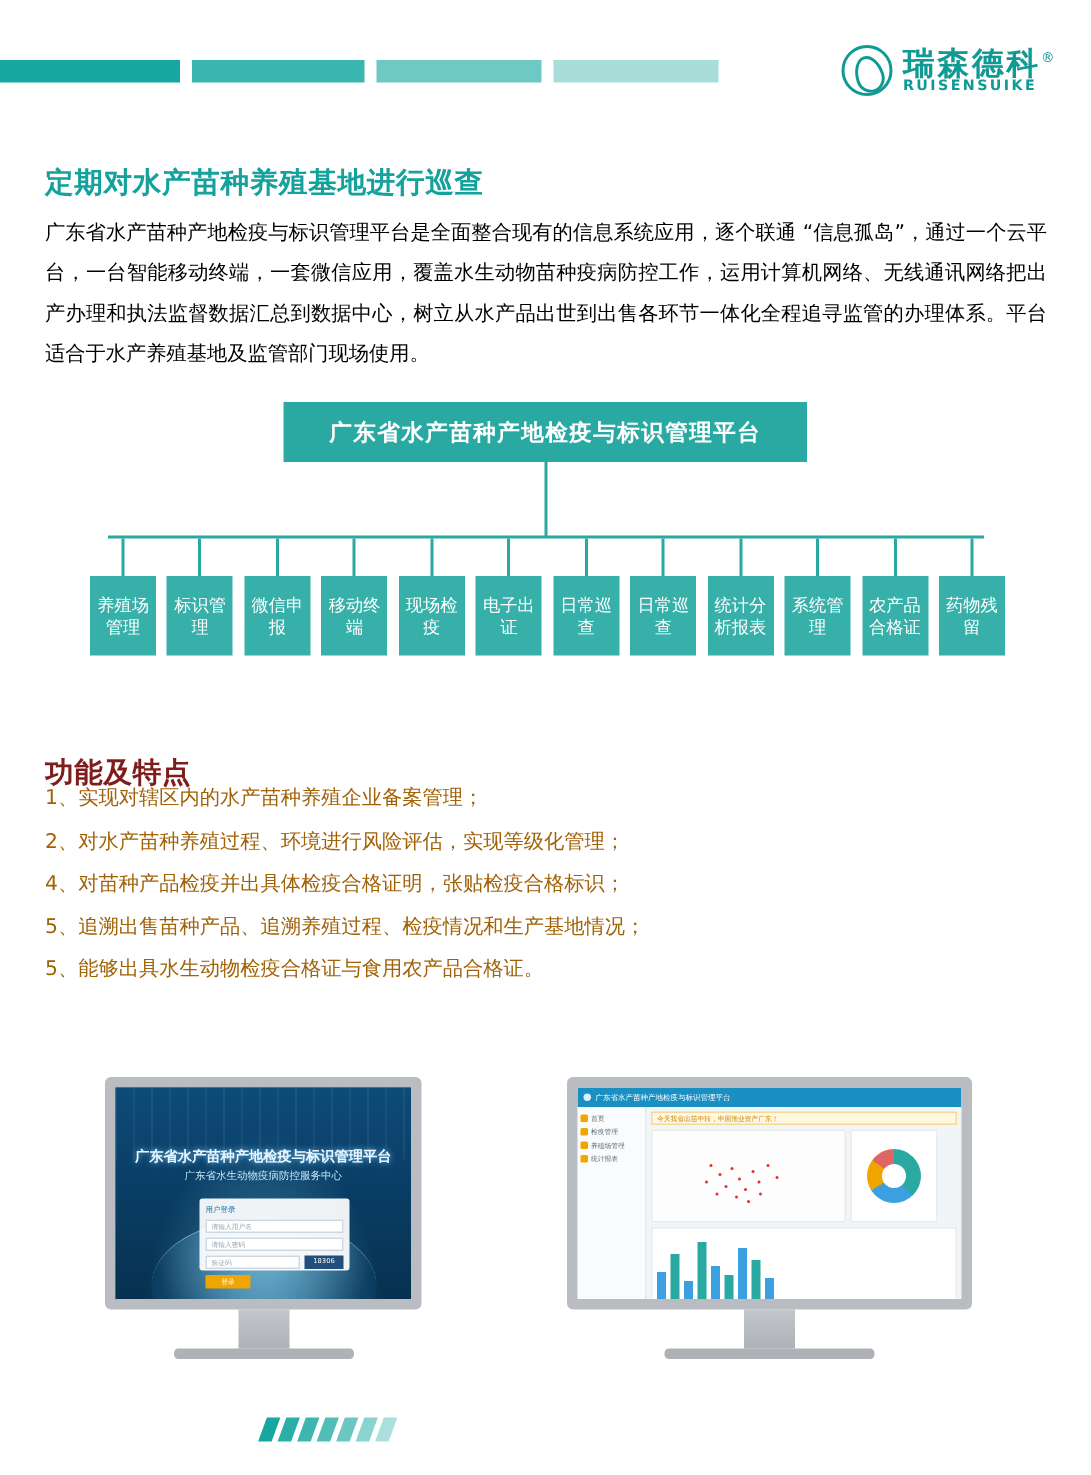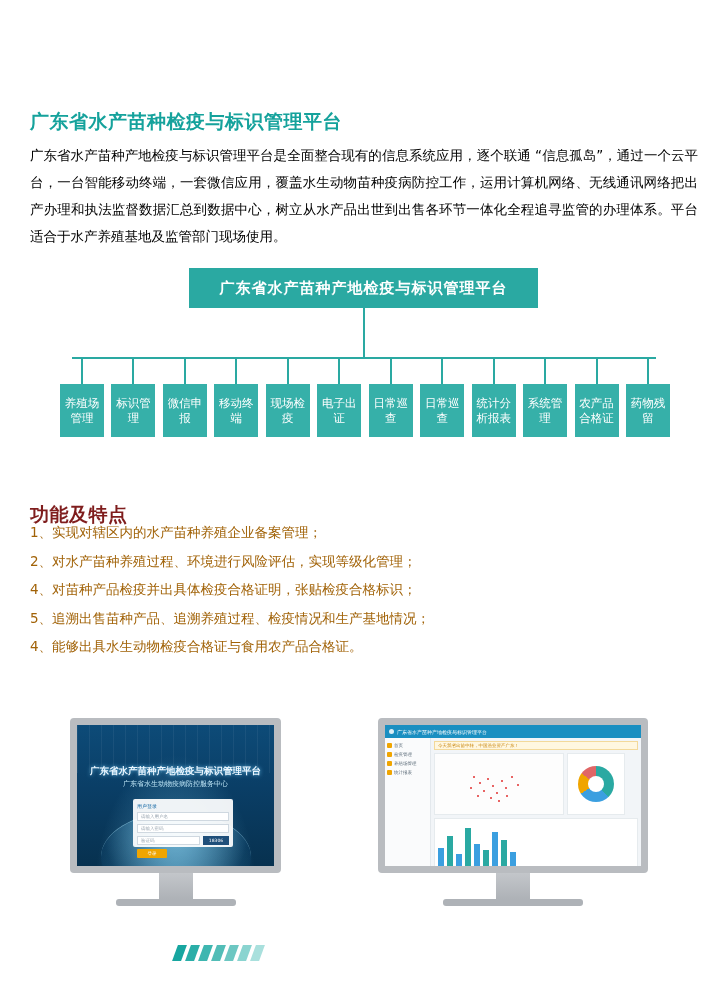--- a/index.html
+++ b/index.html
@@ -386,22 +386,36 @@
   .footer-stripes i:nth-child(4){ background:#52bdb7; }
   .footer-stripes i:nth-child(5){ background:#6cc7c2; }
   .footer-stripes i:nth-child(6){ background:#8ad4d0; }
   .footer-stripes i:nth-child(7){ background:#a9e0dd; }
 </style>
 </head>
 <body>
 
 <div class="page">
 
-
-  <h1 class="title-main">广东省水产苗种检疫与标识管理平台</h1>
+  <div class="header">
+    <span class="bar bar1"></span>
+    <span class="bar bar2"></span>
+    <span class="bar bar3"></span>
+    <span class="bar bar4"></span>
+
+    <div class="logo">
+      <div class="logo-mark"></div>
+      <div class="logo-text">
+        <div class="logo-cn"><span>瑞森德科</span><span class="logo-reg">®</span></div>
+        <div class="logo-en">RUISENSUIKE</div>
+      </div>
+    </div>
+  </div>
+
+  <h1 class="title-main">定期对水产苗种养殖基地进行巡查</h1>
   <p class="intro">广东省水产苗种产地检疫与标识管理平台是全面整合现有的信息系统应用，逐个联通 “信息孤岛”，通过一个云平台，一台智能移动终端，一套微信应用，覆盖水生动物苗种疫病防控工作，运用计算机网络、无线通讯网络把出产办理和执法监督数据汇总到数据中心，树立从水产品出世到出售各环节一体化全程追寻监管的办理体系。平台适合于水产养殖基地及监管部门现场使用。</p>
 
   <div class="chart-wrap">
     <div class="root-box">广东省水产苗种产地检疫与标识管理平台</div>
     <div class="v-stem"></div>
     <div class="h-bus"></div>
     <div class="leaves">
       <div class="leaf-col">
           <span class="leaf-line"></span>
           <div class="leaf-box">养殖场管理</div>
@@ -452,21 +466,21 @@
         </div>
     </div>
   </div>
 
   <h2 class="title-sub">功能及特点</h2>
   <ul class="feature-list">
     <li>1、实现对辖区内的水产苗种养殖企业备案管理；</li>
     <li>2、对水产苗种养殖过程、环境进行风险评估，实现等级化管理；</li>
     <li>4、对苗种产品检疫并出具体检疫合格证明，张贴检疫合格标识；</li>
     <li>5、追溯出售苗种产品、追溯养殖过程、检疫情况和生产基地情况；</li>
-    <li>4、能够出具水生动物检疫合格证与食用农产品合格证。</li>
+    <li>5、能够出具水生动物检疫合格证与食用农产品合格证。</li>
   </ul>
 
   <div class="monitors">
 
     <div class="monitor mon-left">
       <div class="screen">
         <div class="ls-bg"></div>
         <div class="ls-grid"></div>
         <div class="ls-globe"></div>
         <div class="ls-title">广东省水产苗种产地检疫与标识管理平台</div>

